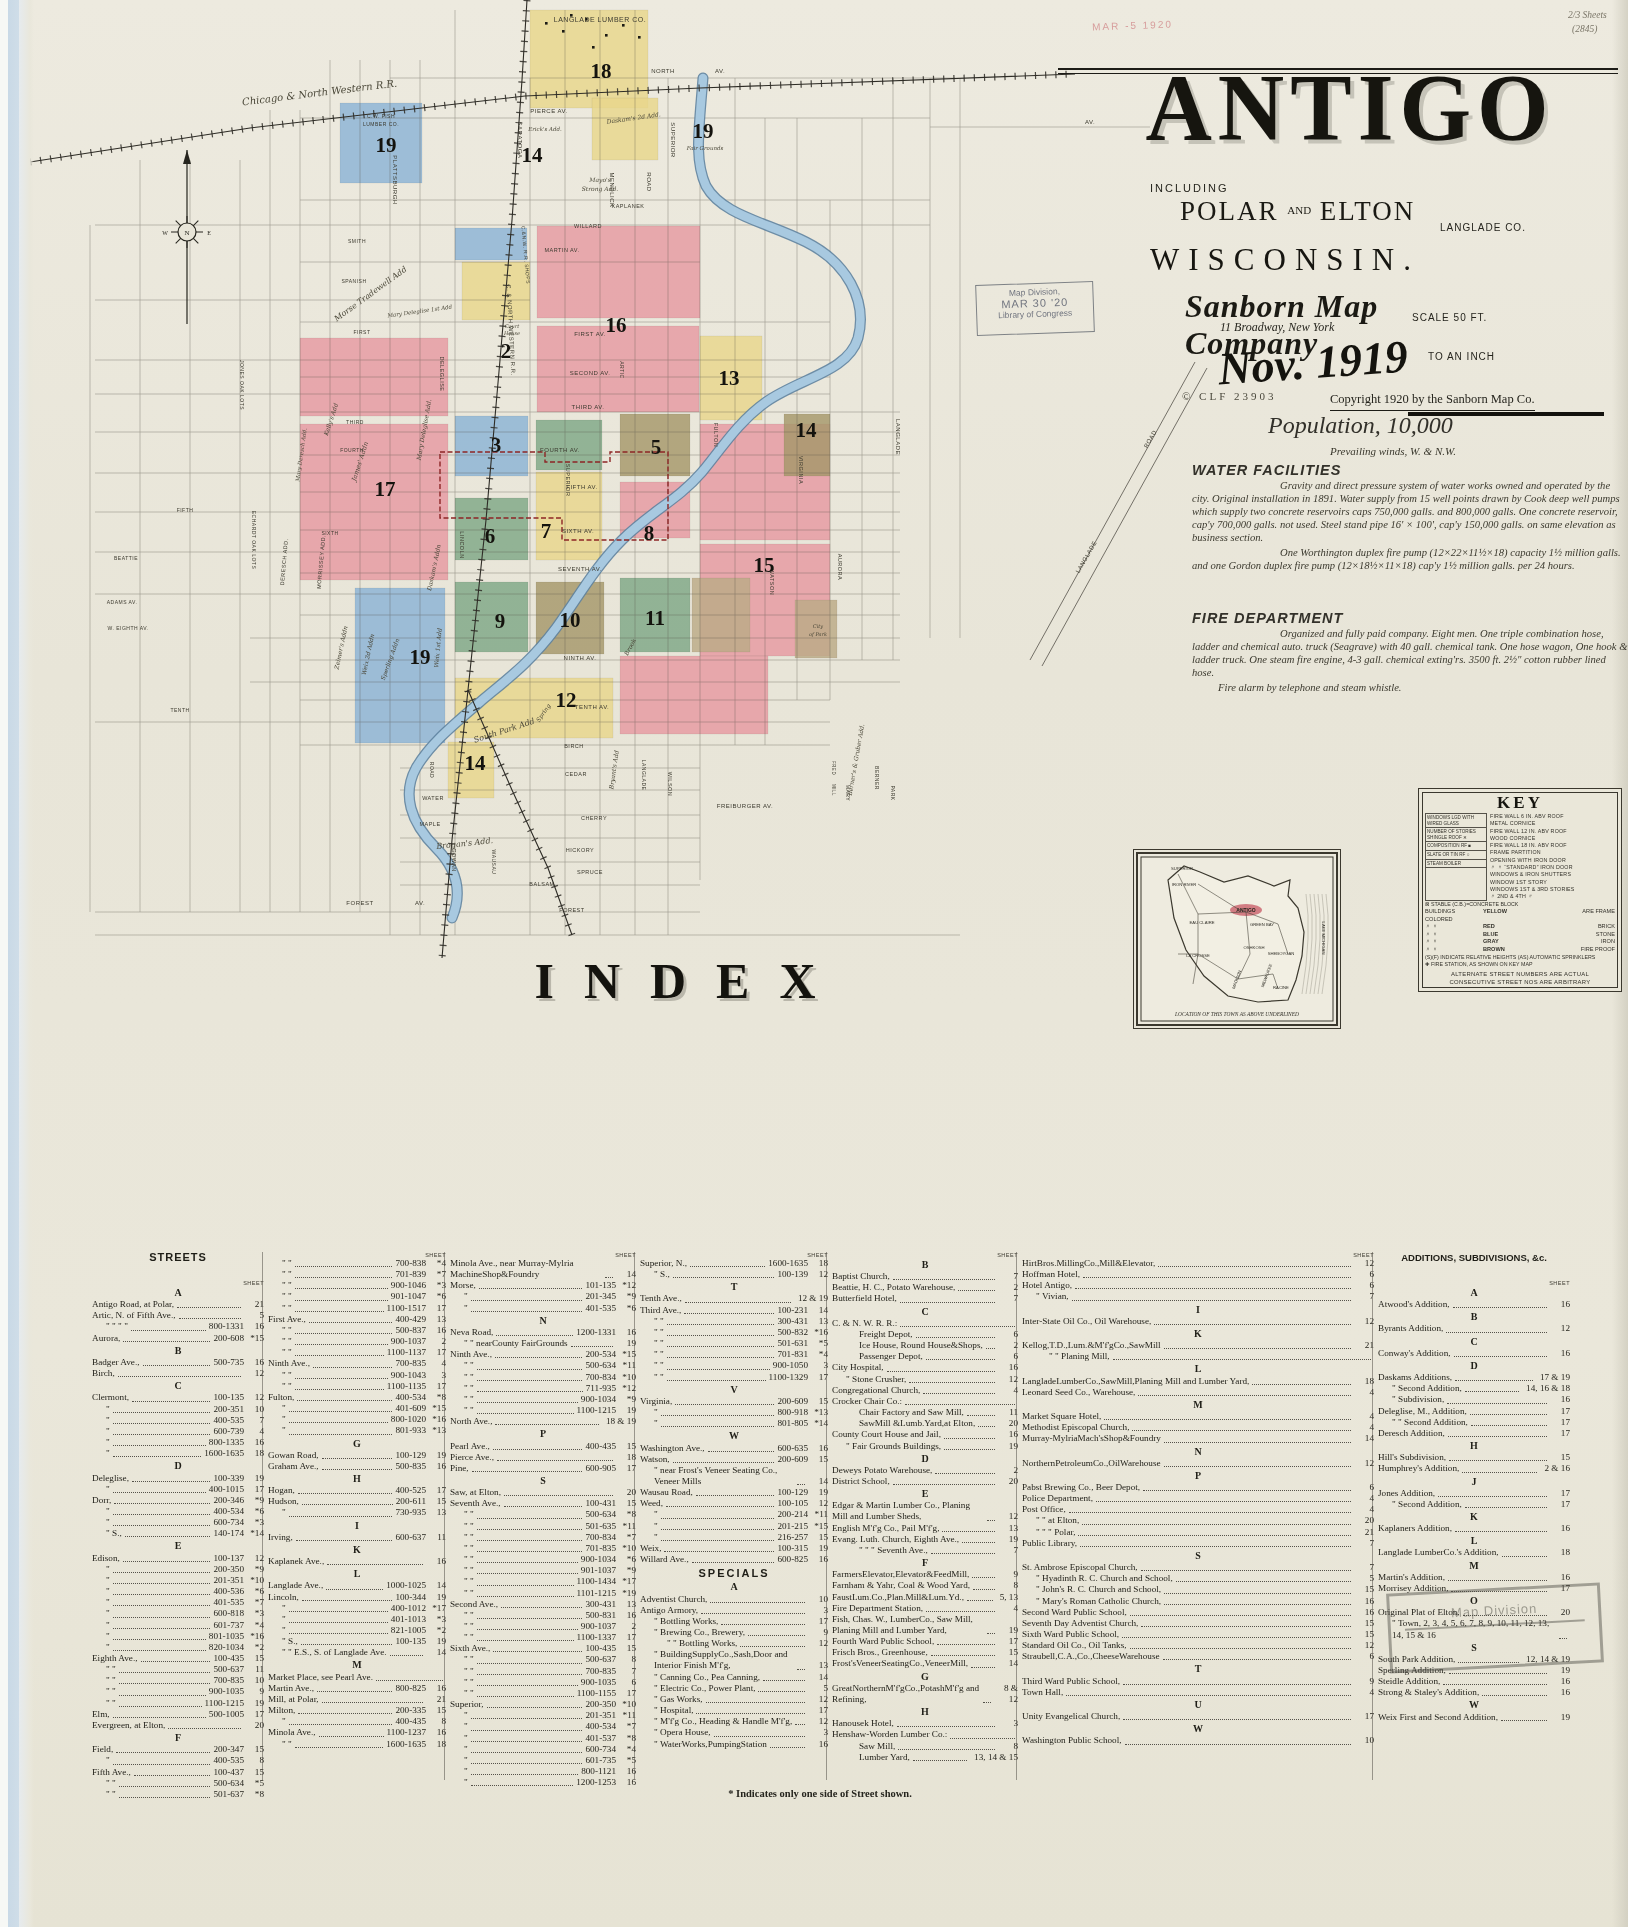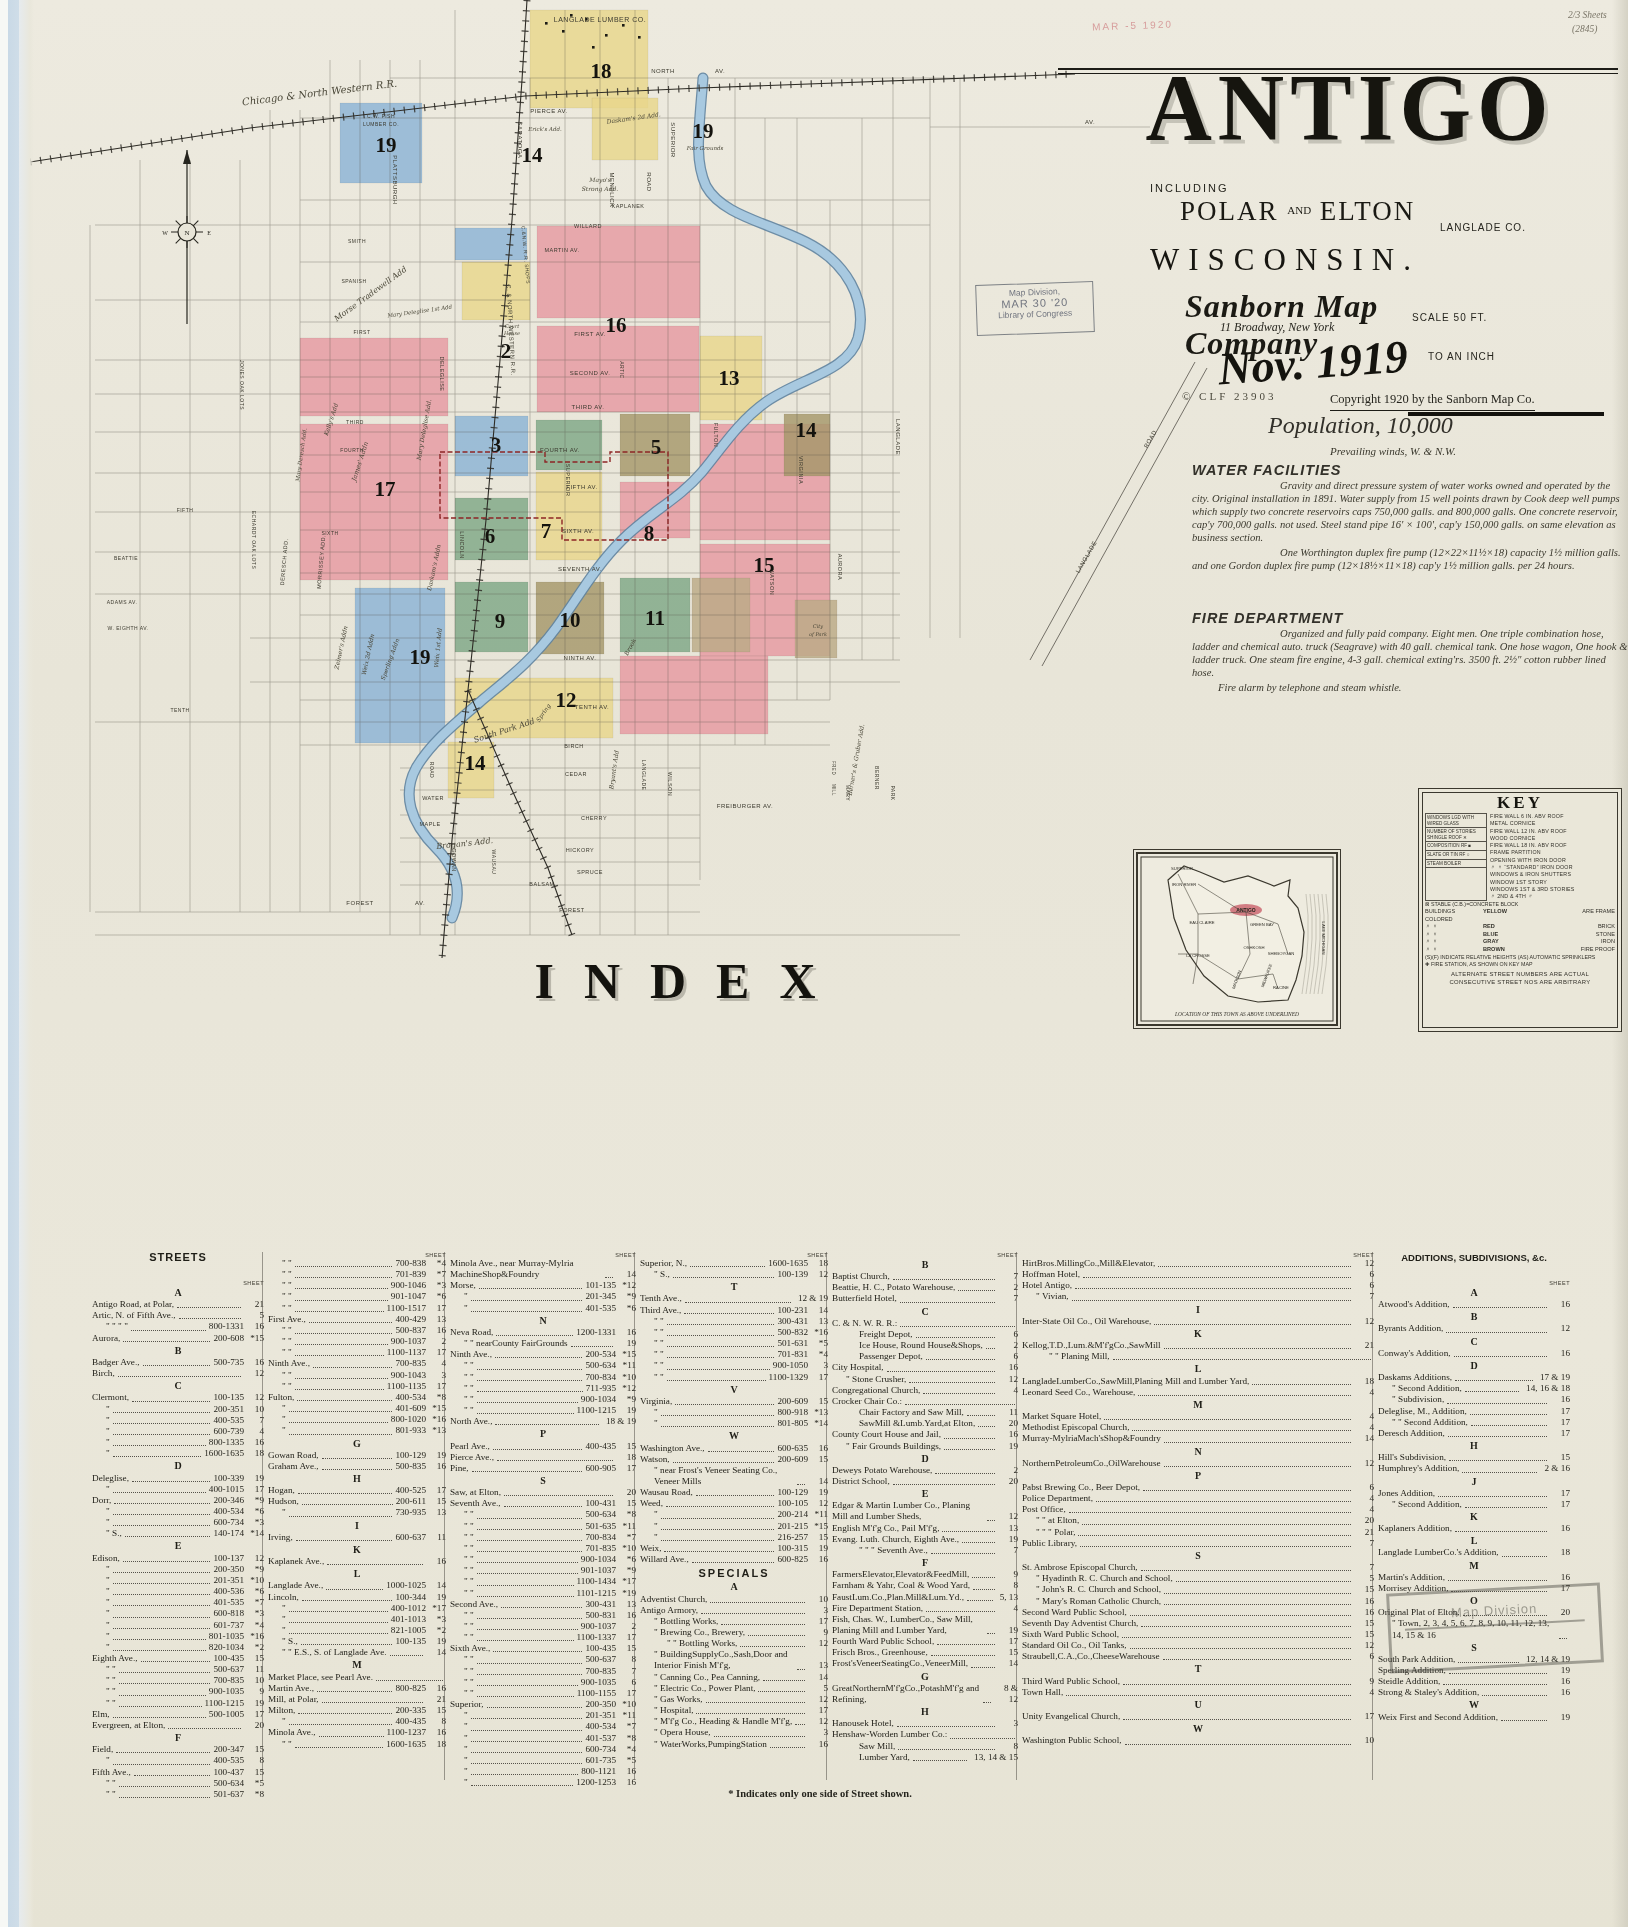--- a/index.html
+++ b/index.html
@@ -43,21 +43,21 @@
   #water-text{left:1192px;top:480px;width:436px;font-size:10.6px;line-height:1.22;}
   #water-text p{margin:0 0 2px 0;text-indent:88px;}
   #fire-head{left:1192px;top:610px;}
   #fire-text{left:1192px;top:628px;width:436px;font-size:10.6px;line-height:1.22;}
   #fire-text p{margin:0 0 2px 0;text-indent:88px;}
   #fire-text p.np{text-indent:26px;}
   #misc-notes{left:1218px;top:698px;width:400px;font-size:10.6px;line-height:1.3;}
   
   #inset{left:1136px;top:852px;width:198px;height:170px;border:2px solid #3b382e;outline:1px solid #3b382e;outline-offset:2px;background:#edeade;}
   
-  #key{left:1418px;top:788px;width:204px;height:244px;border:1.5px solid #3b382e;outline:1px solid #3b382e;outline-offset:-5px;
+  #key{left:1418px;top:788px;width:204px;height:204px;border:1.5px solid #3b382e;outline:1px solid #3b382e;outline-offset:-5px;
       background:#eae7d9;font-family:"Liberation Sans",sans-serif;color:#33312a;padding:4px 6px;box-sizing:border-box;}
   #key h3{margin:0;text-align:center;font-family:"Liberation Serif",serif;font-size:17px;letter-spacing:3px;color:#16150f;}
   #key .cols{display:flex;gap:3px;}
   #key .mini{width:60px;border:1px solid #55524a;font-size:4.6px;line-height:5.6px;}
   #key .mini div{border-bottom:1px solid #55524a;padding:1px;}
   #key .list{flex:1;font-size:5.3px;line-height:7.3px;letter-spacing:.2px;}
   #key .full{font-size:5.3px;line-height:7.4px;}
   #key .crow{display:flex;font-size:5.6px;line-height:7.6px;}
   #key .crow b{width:40px;}
   #key .crow span{flex:1;text-align:right;}

